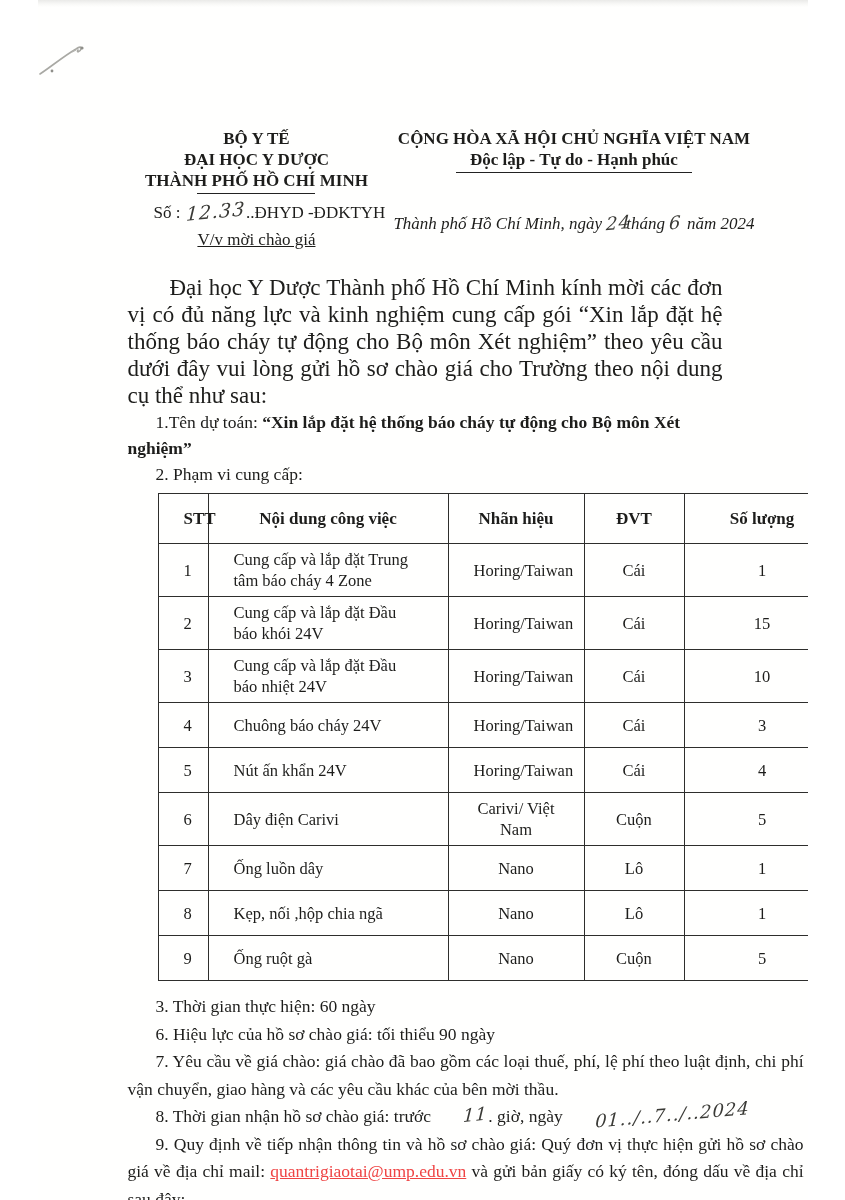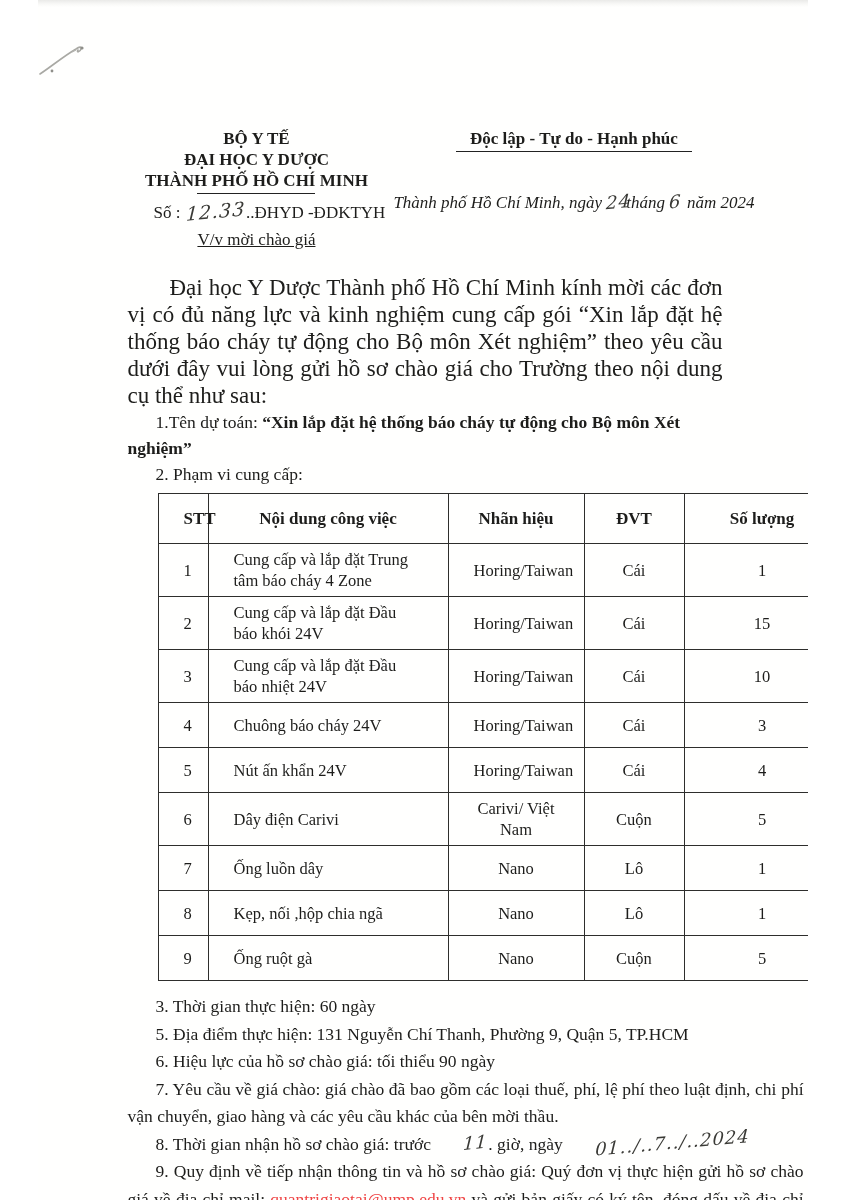--- a/index.html
+++ b/index.html
@@ -89,20 +89,21 @@
       <div class="b">BỘ Y TẾ</div>
       <div class="b">ĐẠI HỌC Y DƯỢC</div>
       <div class="b">THÀNH PHỐ HỒ CHÍ MINH</div>
       <div class="hdr-rule rule-left"></div>
       <div class="so-line">
         <span>Số : </span><span class="hw hw-so">12.33</span><span>..ĐHYD -ĐDKTYH</span>
       </div>
       <div class="vv">V/v mời chào giá</div>
     </div>
     <div class="hdr-right">
+      <div class="b">CỘNG HÒA XÃ HỘI CHỦ NGHĨA VIỆT NAM</div>
       <div class="b">Độc lập - Tự do - Hạnh phúc</div>
       <div class="hdr-rule rule-right"></div>
       <div class="date-line">
         <span>Thành phố Hồ Chí Minh, ngày </span><span class="hw hw-day">24</span><span>tháng </span><span class="hw hw-month">6</span><span> năm 2024</span>
       </div>
     </div>
   </div>
 
 
   <p class="intro">Đại học Y Dược Thành phố Hồ Chí Minh kính mời các đơn vị có đủ năng lực và kinh nghiệm cung cấp gói “Xin lắp đặt hệ thống báo cháy tự động cho Bộ môn Xét nghiệm” theo yêu cầu dưới đây vui lòng gửi hồ sơ chào giá cho Trường theo nội dung cụ thể như sau:</p>
@@ -191,21 +192,20 @@
         <td class="l">Ống ruột gà</td>
         <td class="c">Nano</td>
         <td class="c">Cuộn</td>
         <td class="c">5</td>
       </tr>
     </tbody>
   </table>
 
   <div class="notes">
     <p class="note">3. Thời gian thực hiện: 60 ngày</p>
-    <p class="note">5. Địa điểm thực hiện: 131 Nguyễn Chí Thanh, Phường 9, Quận 5, TP.HCM</p>
     <p class="note">6. Hiệu lực của hồ sơ chào giá: tối thiểu 90 ngày</p>
     <p class="note">7. Yêu cầu về giá chào: giá chào đã bao gồm các loại thuế, phí, lệ phí theo luật định, chi phí vận chuyển, giao hàng và các yêu cầu khác của bên mời thầu.</p>
     <p class="note">
       <span>8. Thời gian nhận hồ sơ chào giá: trước </span><span class="hw">11</span><span>. giờ, ngày </span><span class="hw">01../..7../..2024</span>
     </p>
     <p class="note">
       <span>9. Quy định về tiếp nhận thông tin và hồ sơ chào giá: Quý đơn vị thực hiện gửi hồ sơ chào giá về địa chỉ mail: </span><a href="#" class="mail">quantrigiaotai@ump.edu.vn</a><span> và gửi bản giấy có ký tên, đóng dấu về địa chỉ sau đây: </span>
     </p>
 
   </div>

